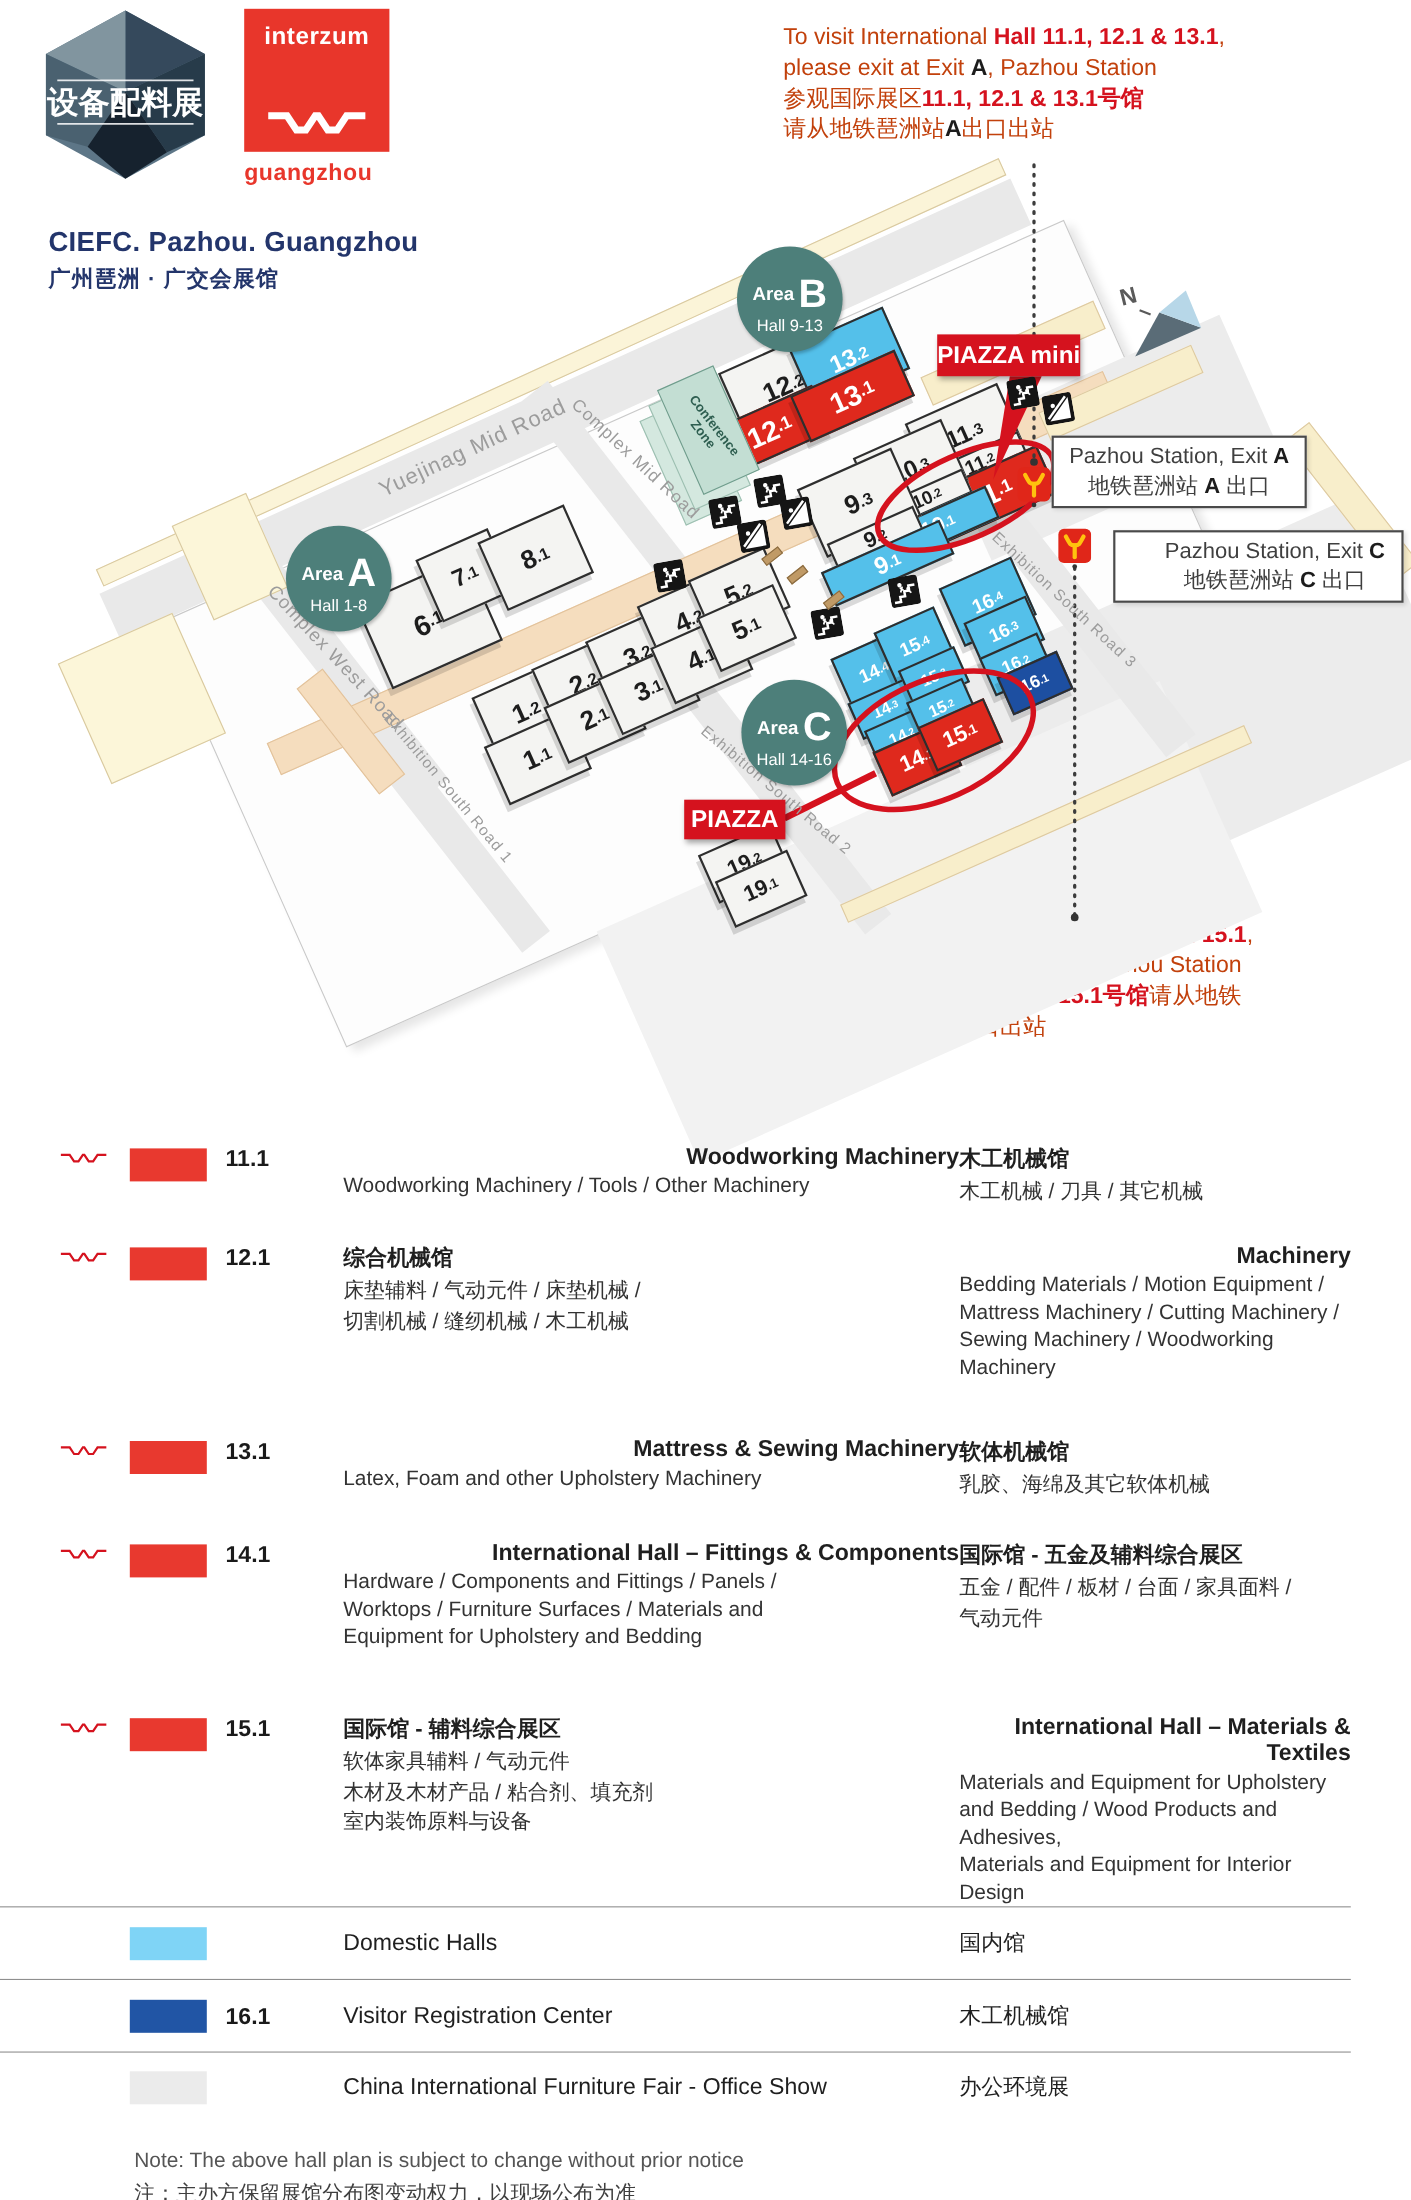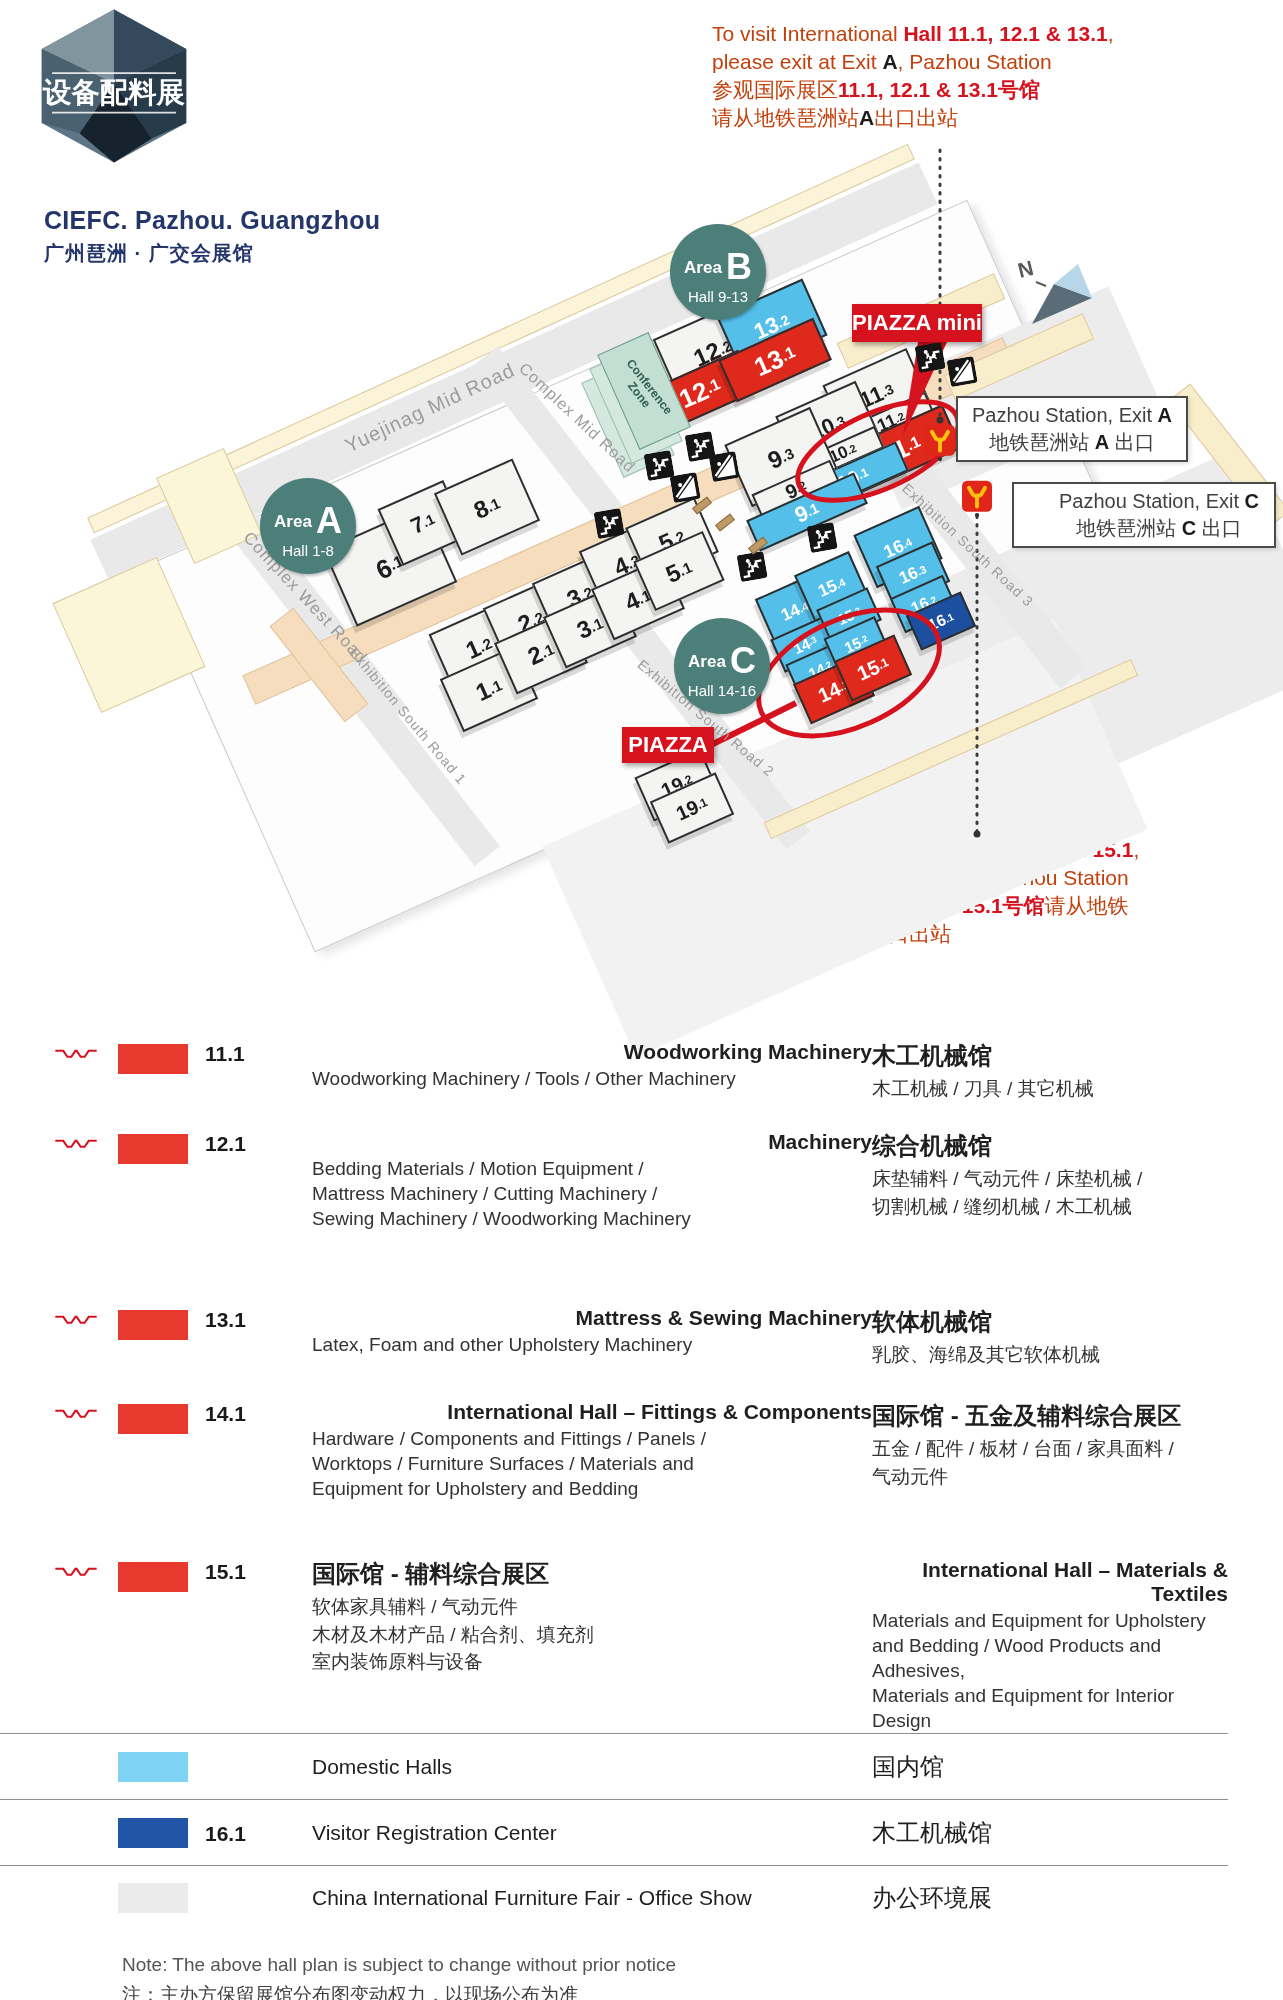--- a/index.html
+++ b/index.html
@@ -81,21 +81,21 @@
   .lg-zig{padding-top:6px;}
   .lg-swatch{width:70px;height:30px;}
   .sw-red{background:#e8392f;}
   .sw-lightblue{background:#7fd4f6;}
   .sw-darkblue{background:#2155a5;}
   .sw-gray{background:#ebebeb;}
   .lg-num{font-size:21px;font-weight:600;color:#1a1a1a;padding-top:2px;}
   .lg-title{font-size:21px;color:#1f1f1f;}
   .t-bold .lg-title{font-weight:bold;text-align:right;}
   .lg-desc{font-size:19px;color:#333;line-height:1.32;white-space:pre-line;margin-top:2px;}
-  .lg-zh-title{font-size:24px;color:#1f1f1f;}
+  .lg-zh-title{font-size:20px;color:#1f1f1f;}
   .t-bold .lg-zh-title{font-weight:bold;}
   .lg-zh-desc{font-size:19px;color:#333;line-height:1.45;white-space:pre-line;margin-top:3px;}
 
   .footnote{position:absolute;left:122px;top:1950px;font-size:19px;color:#555;line-height:30px;}
   .footnote .zh{color:#3f3f3f;}
 </style>
 </head>
 <body>
 
 <div class="page">
@@ -105,20 +105,29 @@
     <polygon points="50,3 92,26 50,46" fill="#35495c"></polygon>
     <polygon points="50,3 8,26 50,46" fill="#81959f"></polygon>
     <polygon points="8,26 50,46 30,75 8,69" fill="#4a6170"></polygon>
     <polygon points="92,26 50,46 72,78 92,69" fill="#273b4a"></polygon>
     <polygon points="50,46 30,75 50,92 72,78" fill="#16222e"></polygon>
     <line x1="14" y1="40" x2="86" y2="40" stroke="rgba(255,255,255,.85)" stroke-width="1"></line>
     <line x1="14" y1="63" x2="86" y2="63" stroke="rgba(255,255,255,.85)" stroke-width="1"></line>
     <text x="50" y="57" text-anchor="middle" font-size="16.5" font-weight="bold" fill="#fff">设备配料展</text>
   </svg>
 
+  <div class="iz-block">
+    <div class="iz-square">
+      <span class="iz-word">interzum</span>
+      <svg width="94" height="22" viewBox="0 0 66 14">
+        <path d="M2 3 H14 L20 12 H26 L32 3 H34 L40 12 H46 L52 3 H64" stroke="#fff" stroke-width="4.5" fill="none"></path>
+      </svg>
+    </div>
+    <div class="iz-gz">guangzhou</div>
+  </div>
 
   <div class="hd-title">CIEFC. Pazhou. Guangzhou</div>
   <div class="hd-sub">广州琶洲 · 广交会展馆</div>
 
   <div class="note-block nb-top" id="note-top">
       <div class="note-line"><span class="seg-g">To visit International </span><span class="seg-r">Hall 11.1, 12.1 &amp; 13.1</span><span class="seg-g">,</span></div>
       <div class="note-line"><span class="seg-g">please exit at Exit </span><span class="seg-b">A</span><span class="seg-g">, Pazhou Station</span></div>
       <div class="note-line"><span class="seg-g">参观国际展区</span><span class="seg-r">11.1, 12.1 &amp; 13.1号馆</span></div>
       <div class="note-line"><span class="seg-g">请从地铁琶洲站</span><span class="seg-b">A</span><span class="seg-g">出口出站</span></div>
     </div>
@@ -471,30 +480,30 @@
       </div>
       <div class="legend-row t-bold">
         <div class="lg-zig"><svg width="44" height="13" viewBox="0 0 66 14">
             <path d="M2 3 H14 L20 12 H26 L32 3 H34 L40 12 H46 L52 3 H64" stroke="#d5121e" stroke-width="3" fill="none"></path>
           </svg></div>
         <div>
           <div class="lg-swatch sw-red" style="margin-top: 4px;"></div>
         </div>
         <div class="lg-num">12.1</div>
         <div>
+          <div class="lg-zh-title">综合机械馆</div>
+          <div class="lg-zh-desc">床垫辅料 / 气动元件 / 床垫机械 /
+切割机械 / 缝纫机械 / 木工机械</div>
+        </div>
+        <div>
           <div class="lg-title">Machinery</div>
           <div class="lg-desc">Bedding Materials / Motion Equipment /
 Mattress Machinery / Cutting Machinery /
 Sewing Machinery / Woodworking Machinery</div>
         </div>
-        <div>
-          <div class="lg-zh-title">综合机械馆</div>
-          <div class="lg-zh-desc">床垫辅料 / 气动元件 / 床垫机械 /
-切割机械 / 缝纫机械 / 木工机械</div>
-        </div>
       </div>
       <div class="legend-row t-bold">
         <div class="lg-zig"><svg width="44" height="13" viewBox="0 0 66 14">
             <path d="M2 3 H14 L20 12 H26 L32 3 H34 L40 12 H46 L52 3 H64" stroke="#d5121e" stroke-width="3" fill="none"></path>
           </svg></div>
         <div>
           <div class="lg-swatch sw-red" style="margin-top: 4px;"></div>
         </div>
         <div class="lg-num">13.1</div>
         <div>

